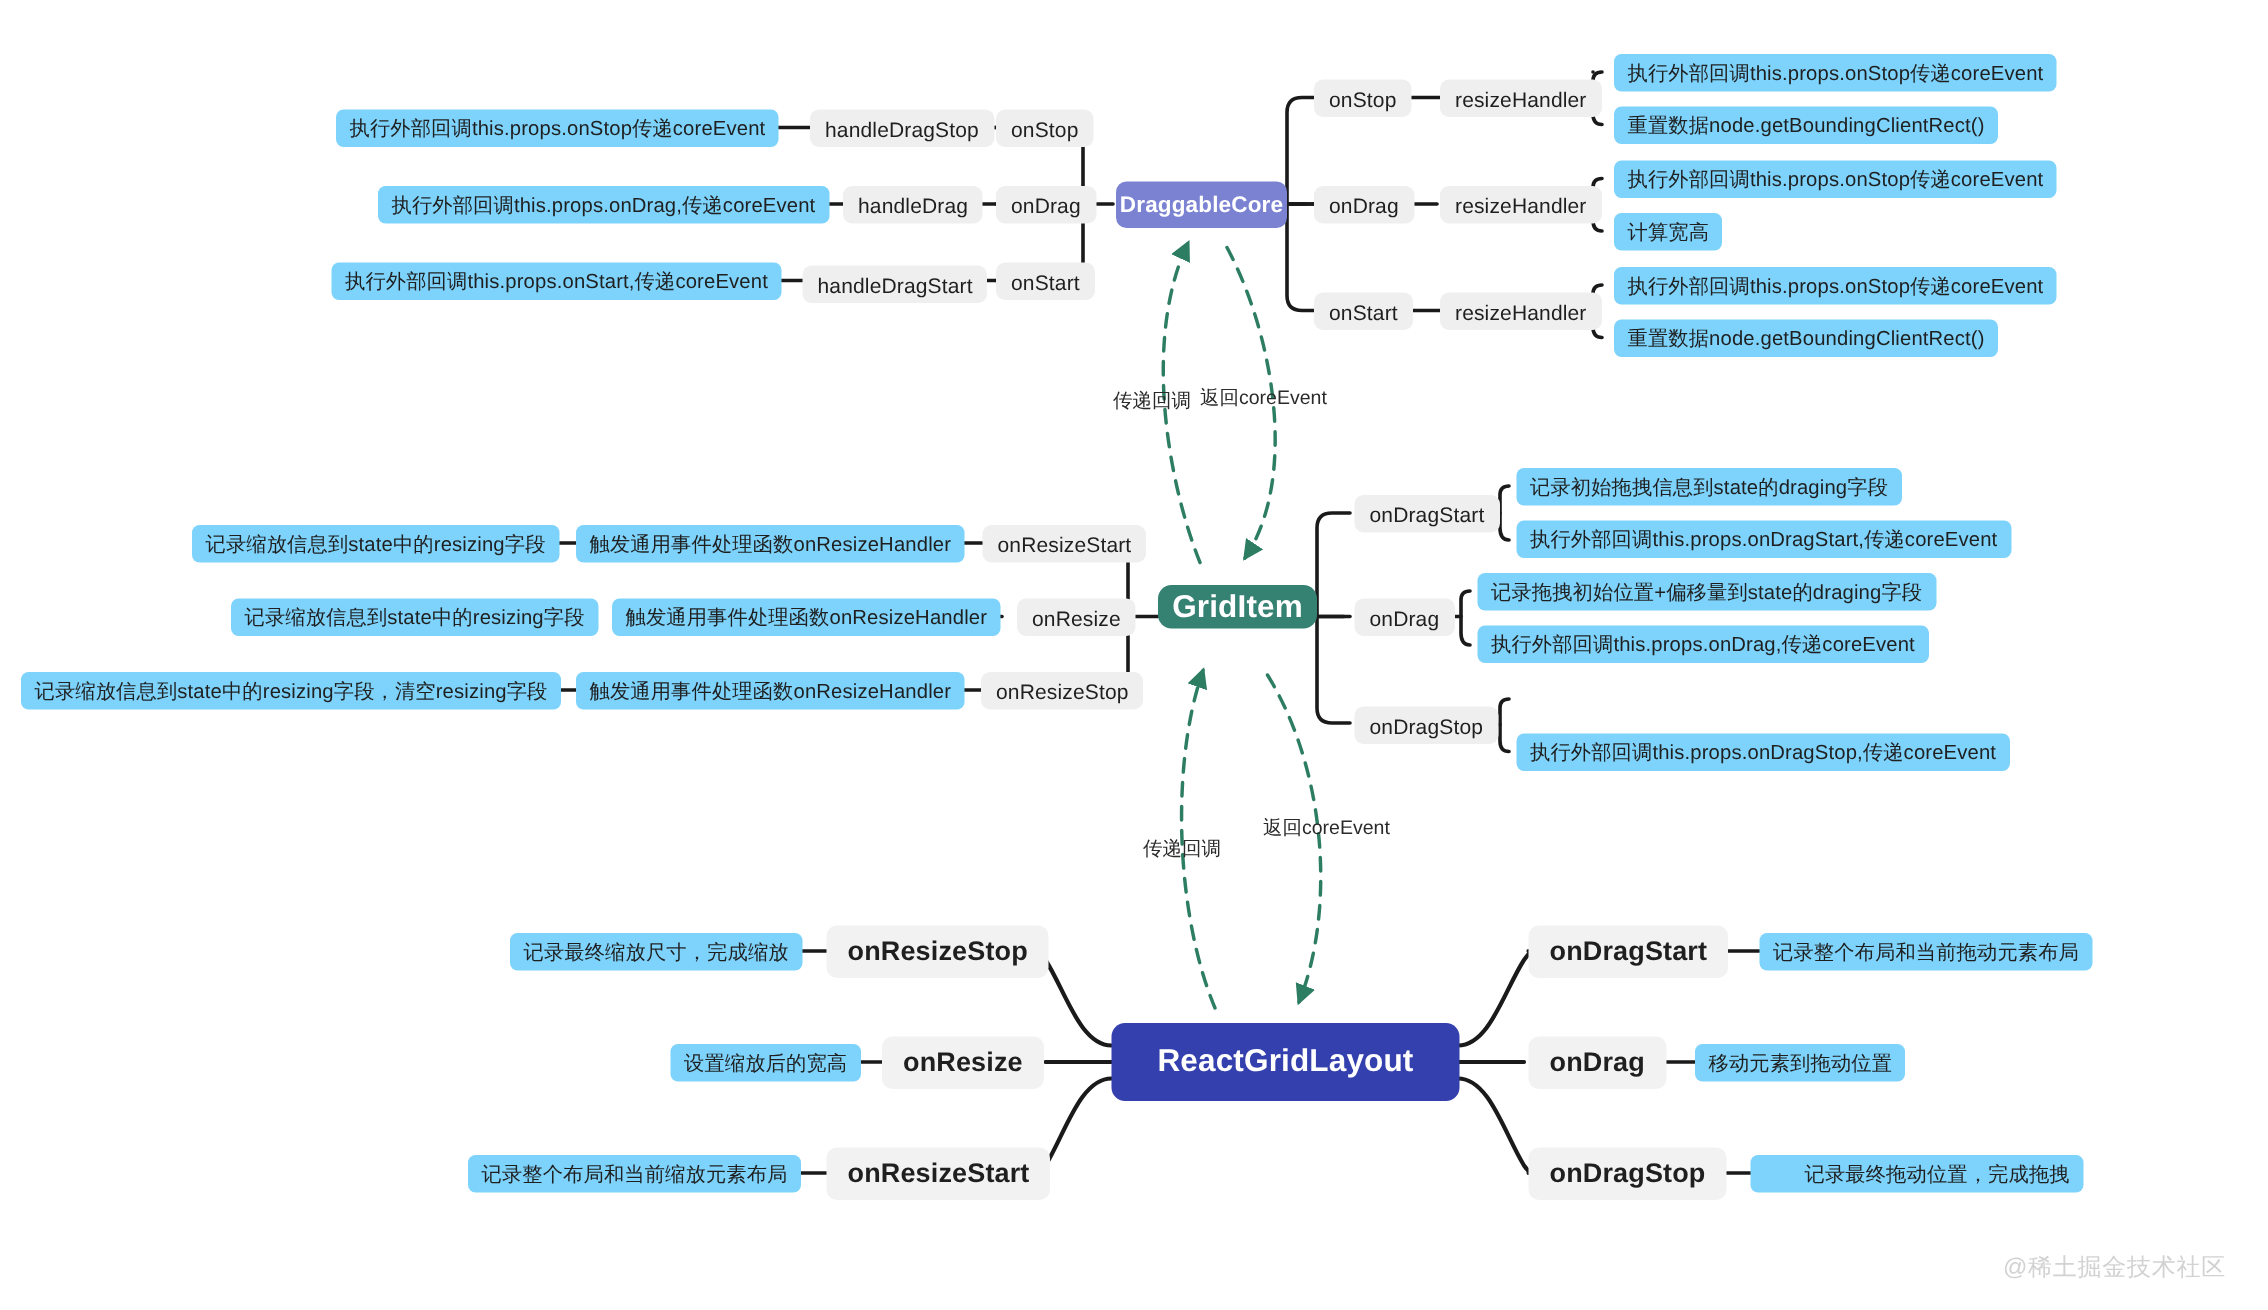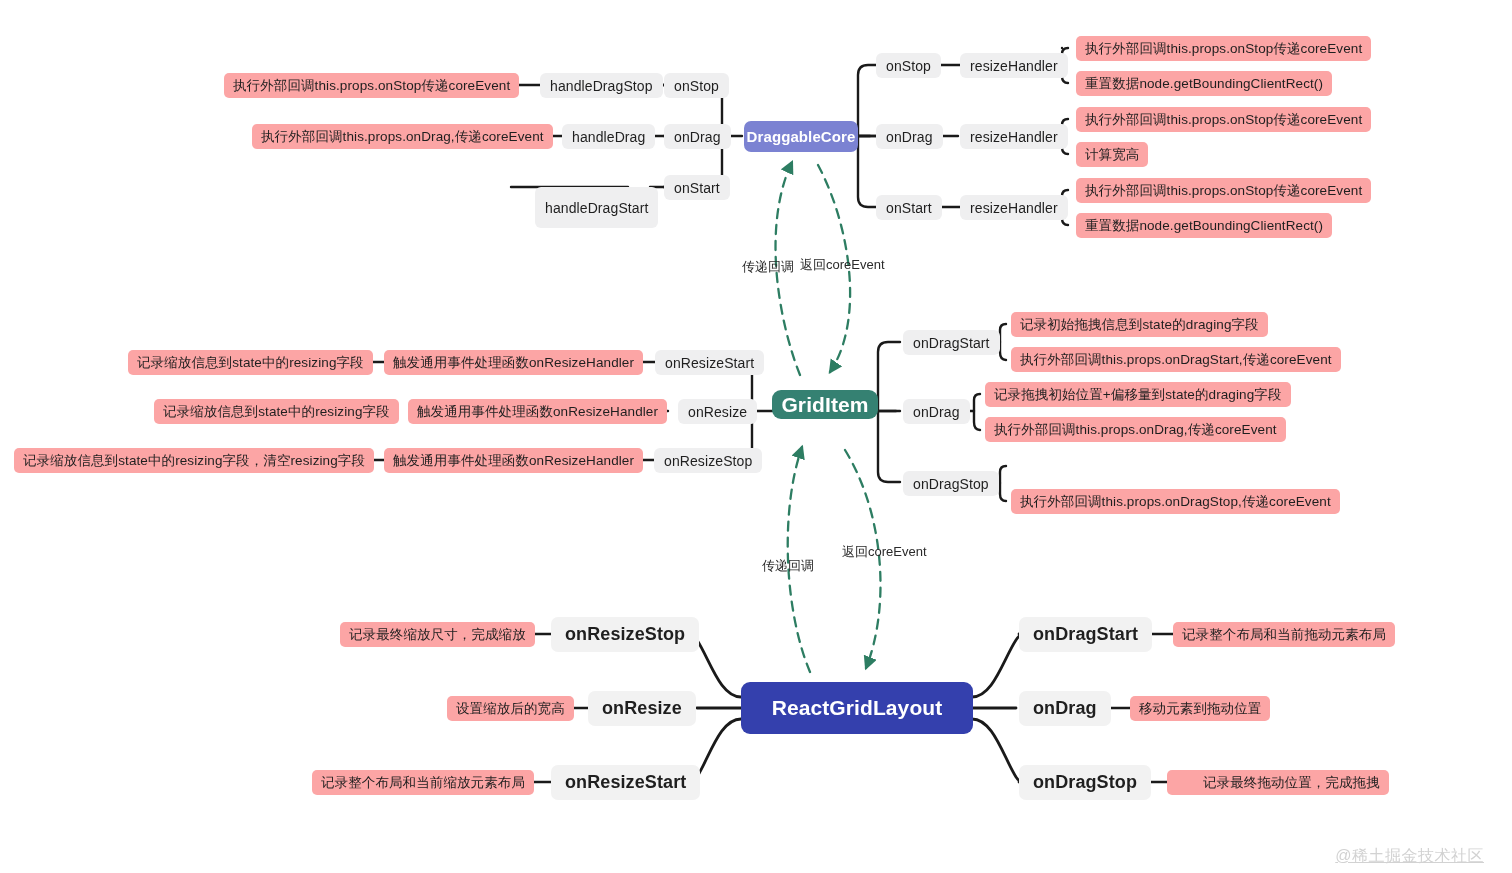--- a/index.html
+++ b/index.html
@@ -39,21 +39,21 @@
     white-space: nowrap;
     border-radius: 6px;
     background: #efefef;
     color: #1f1f1f;
     letter-spacing: 0.1px;
   }
   .leaf {
     font-size: 13.5px;
     padding: 5px 9px;
     border-radius: 5px;
-    background: #fca5a5;
+    background: #7dd3fc;
   }
   .mid {
     font-size: 14px;
     padding: 6px 10px;
     background: #efeff0;
   }
   .big {
     font-size: 18px;
     font-weight: 600;
     padding: 10px 14px;
@@ -85,26 +85,25 @@
   .edge-label {
     position: absolute;
     font-size: 13px;
     color: #2a2a2a;
     white-space: nowrap;
   }
 
   .watermark {
     position: absolute;
     right: 28px;
-    bottom: 6px;
+    bottom: 17px;
     font-size: 16px;
     color: #d2d2d2;
     white-space: nowrap;
     letter-spacing: 0.5px;
-    text-decoration: underline;
   }
 </style>
 </head>
 <body>
 
 <div id="canvas">
 
   <svg id="edges" viewBox="0 0 1512 873">
     <defs>
       <marker id="arrowGreen" markerWidth="7" markerHeight="7" refX="5" refY="3" orient="auto" markerUnits="strokeWidth">
@@ -232,22 +231,25 @@
   <div class="node mid" style="left:562px; top:124px; height:25px;">
     <span>handleDrag</span>
   </div>
   <div class="node leaf" style="left:252px; top:124px; height:25px;">
     <span>执行外部回调this.props.onDrag,传递coreEvent</span>
   </div>
 
   <div class="node mid" style="left:664px; top:175px; height:25px;">
     <span>onStart</span>
   </div>
-  <div class="node mid" style="left:535px; top:187px; height:41px;">
+  <div class="node mid" style="left:535px; top:177px; height:25px;">
     <span>handleDragStart</span>
+  </div>
+  <div class="node leaf" style="left:221px; top:175px; height:25px;">
+    <span>执行外部回调this.props.onStart,传递coreEvent</span>
   </div>
 
   <div class="node mid" style="left:876px; top:53px; height:25px;">
     <span>onStop</span>
   </div>
   <div class="node mid" style="left:960px; top:53px; height:25px;">
     <span>resizeHandler</span>
   </div>
   <div class="node leaf" style="left:1076px; top:36px; height:25px;">
     <span>执行外部回调this.props.onStop传递coreEvent</span>

